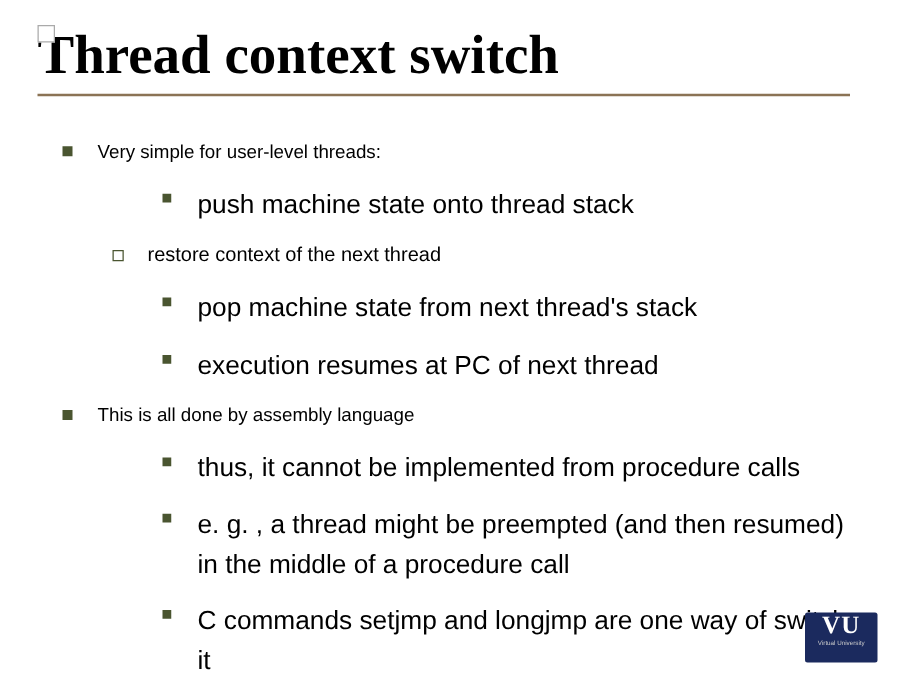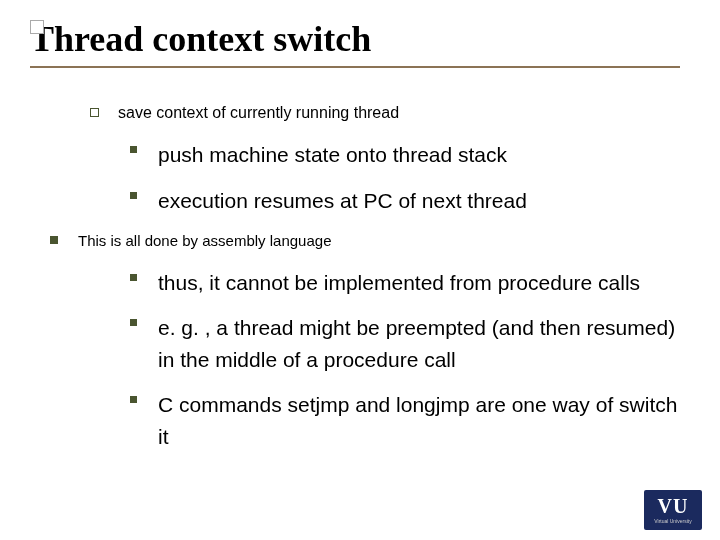--- a/index.html
+++ b/index.html
@@ -10,21 +10,21 @@
     background: #fff;
     font-family: Arial, sans-serif;
     position: relative;
     overflow: hidden;
   }
   .title-area {
     padding: 18px 0 0 30px;
   }
   .title {
     font-family: "Times New Roman", serif;
-    font-size: 36px;
+    font-size: 44px;
     color: #000;
     margin: 0 0 6px 0;
   }
   .title-line {
     border-top: 2px solid #8b7355;
     margin: 0 40px 0 30px;
   }
   .accent-box {
     position: absolute;
     left: 30px;
@@ -95,21 +95,20 @@
     position: absolute;
     right: 18px;
     bottom: 10px;
     width: 58px;
     height: 40px;
     background: #1b2a5e;
     border-radius: 2px;
     display: flex;
     flex-direction: column;
     align-items: center;
-    justify-content: center;
   }
   .logo-text {
     color: #fff;
     font-family: "Times New Roman", serif;
     font-size: 20px;
     font-weight: bold;
     letter-spacing: 1px;
     line-height: 1;
   }
   .logo-sub {
@@ -122,24 +121,28 @@
 <body>
 
 <div class="accent-box"></div>
 <div class="title-area">
   <h1 class="title">Thread context switch</h1>
 </div>
 <div class="title-line"></div>
 
 <div class="content">
 
+  <div class="lvl1">Very simple for user-level threads:</div>
   <div class="lvl2-group">
-    <div class="lvl2">save context of currently running thread</div>
     <div class="lvl3-group">
       <div class="lvl3">push machine state onto thread stack</div>
+    </div>
+    <div class="lvl2">restore context of the next thread</div>
+    <div class="lvl3-group">
+      <div class="lvl3">pop machine state from next thread's stack</div>
     </div>
     <div class="lvl3-group">
       <div class="lvl3">execution resumes at PC of next thread</div>
     </div>
   </div>
 
   <div class="lvl1">This is all done by assembly language</div>
   <div class="lvl2-group">
     <div class="lvl3-group">
       <div class="lvl3">thus, it cannot be implemented from procedure calls</div>

